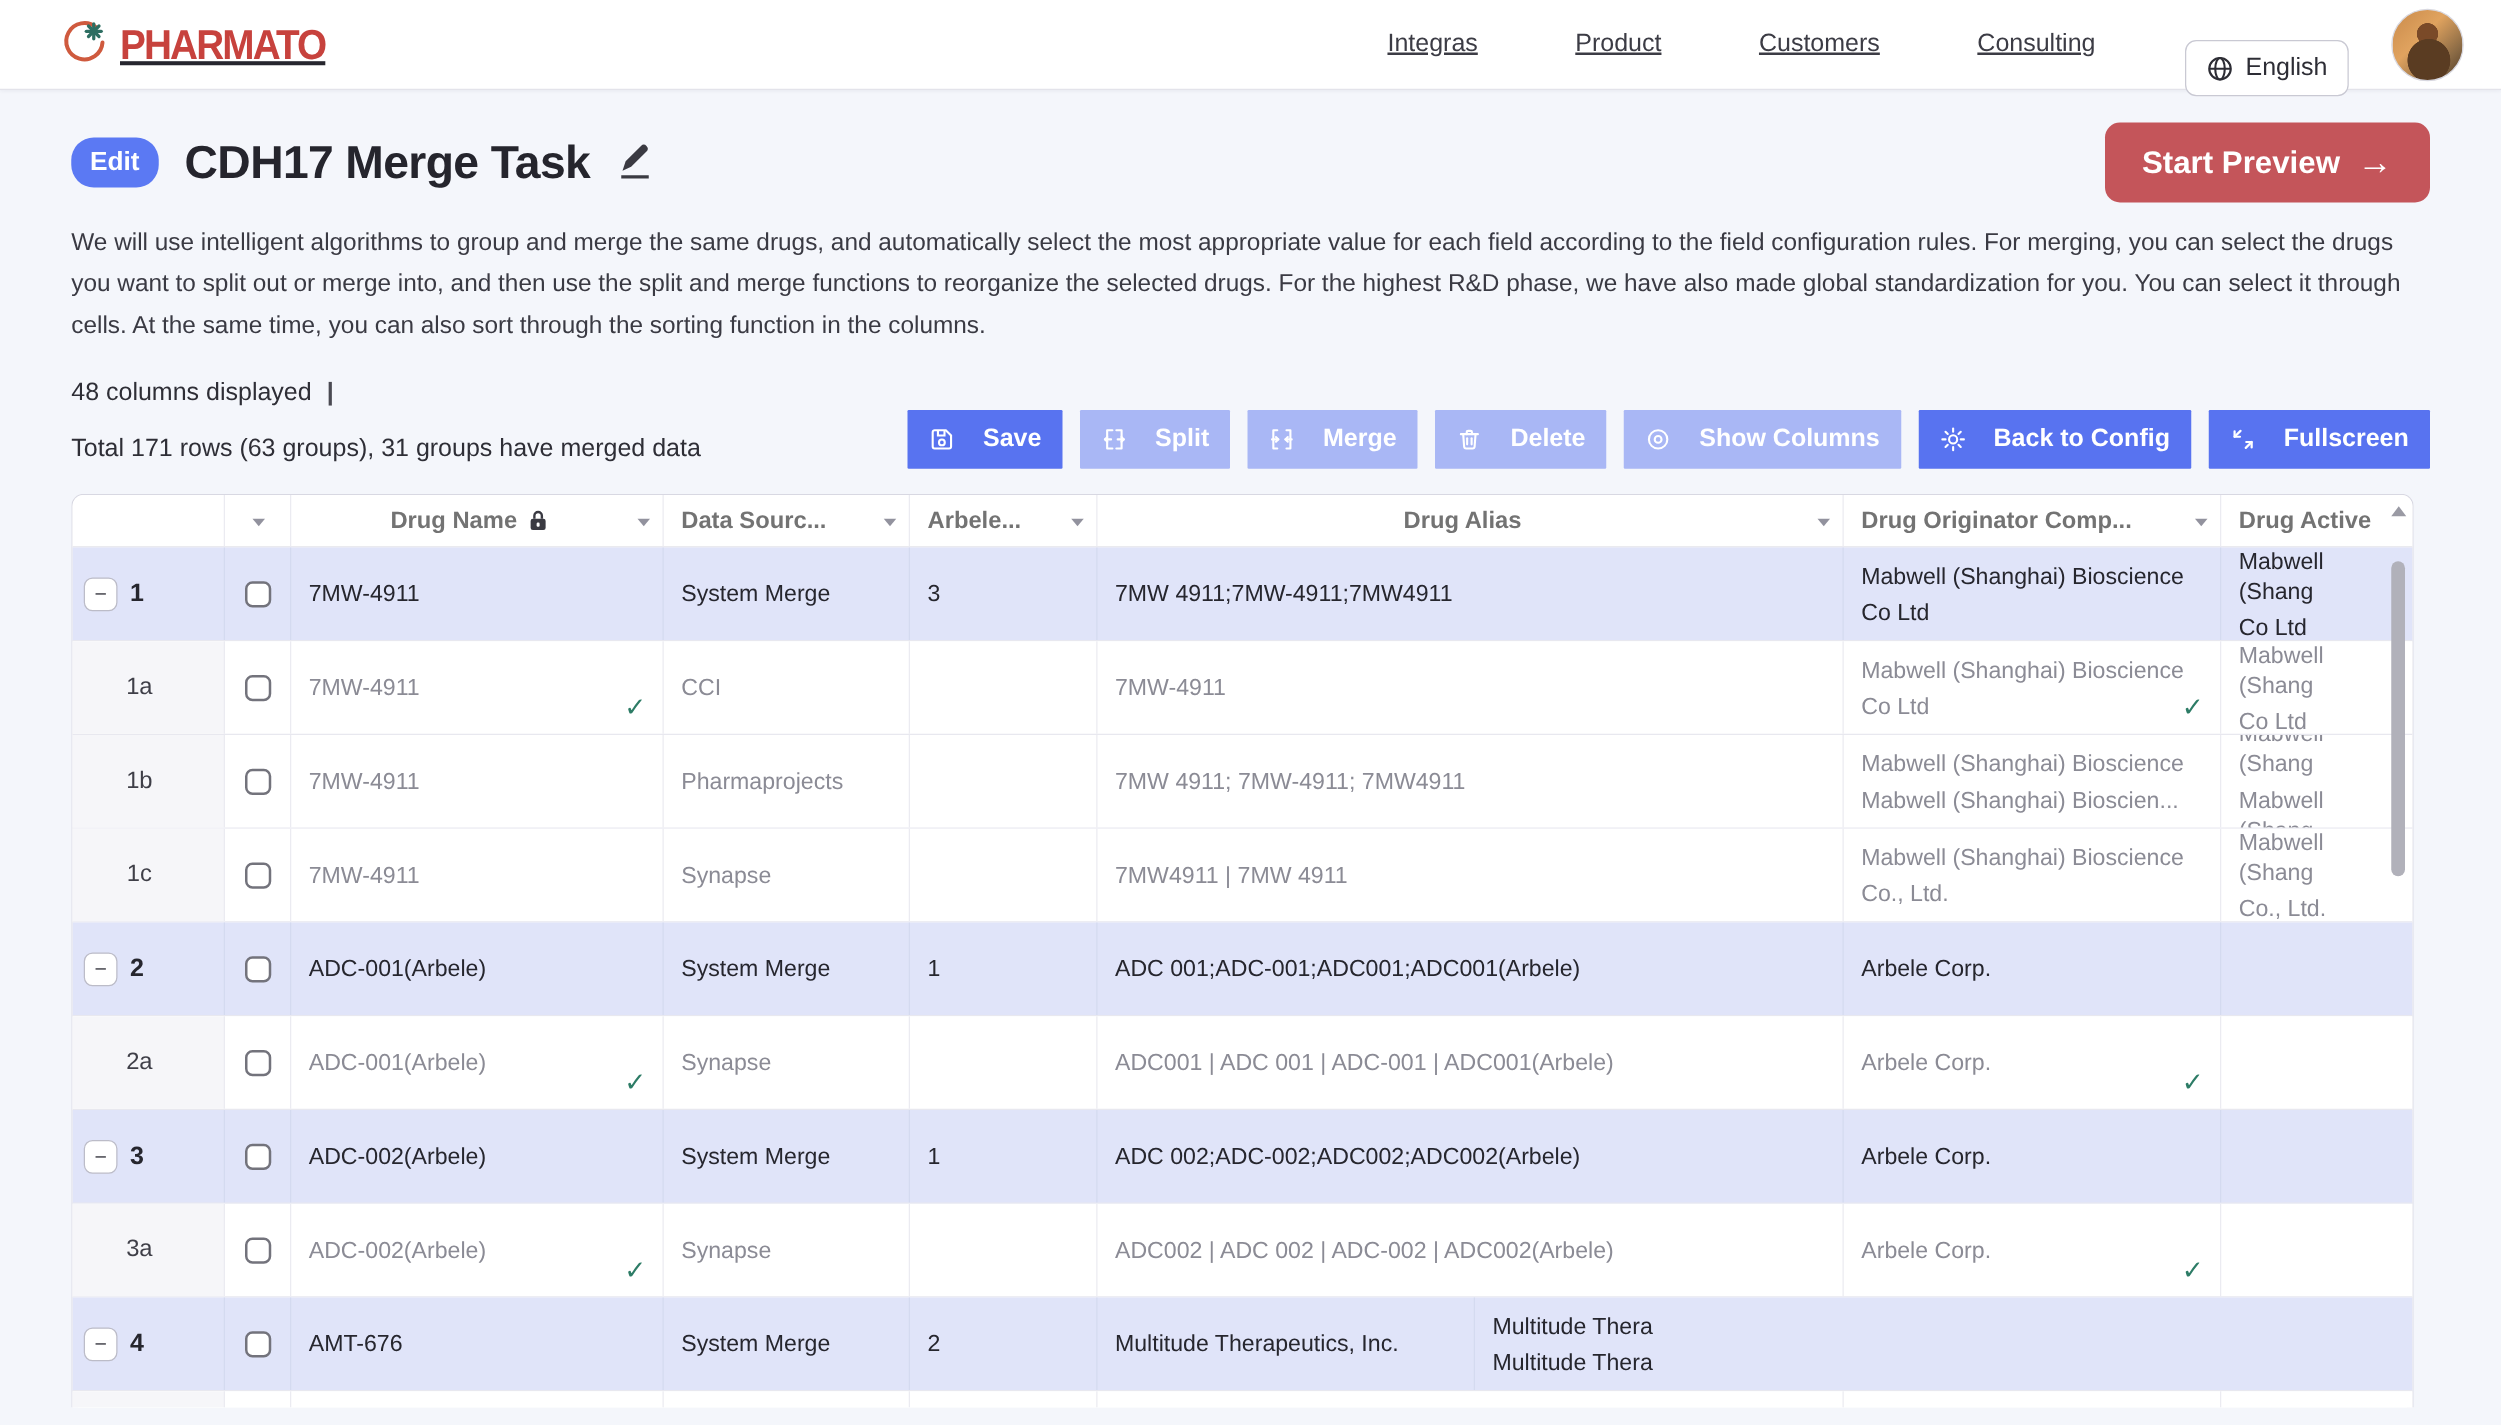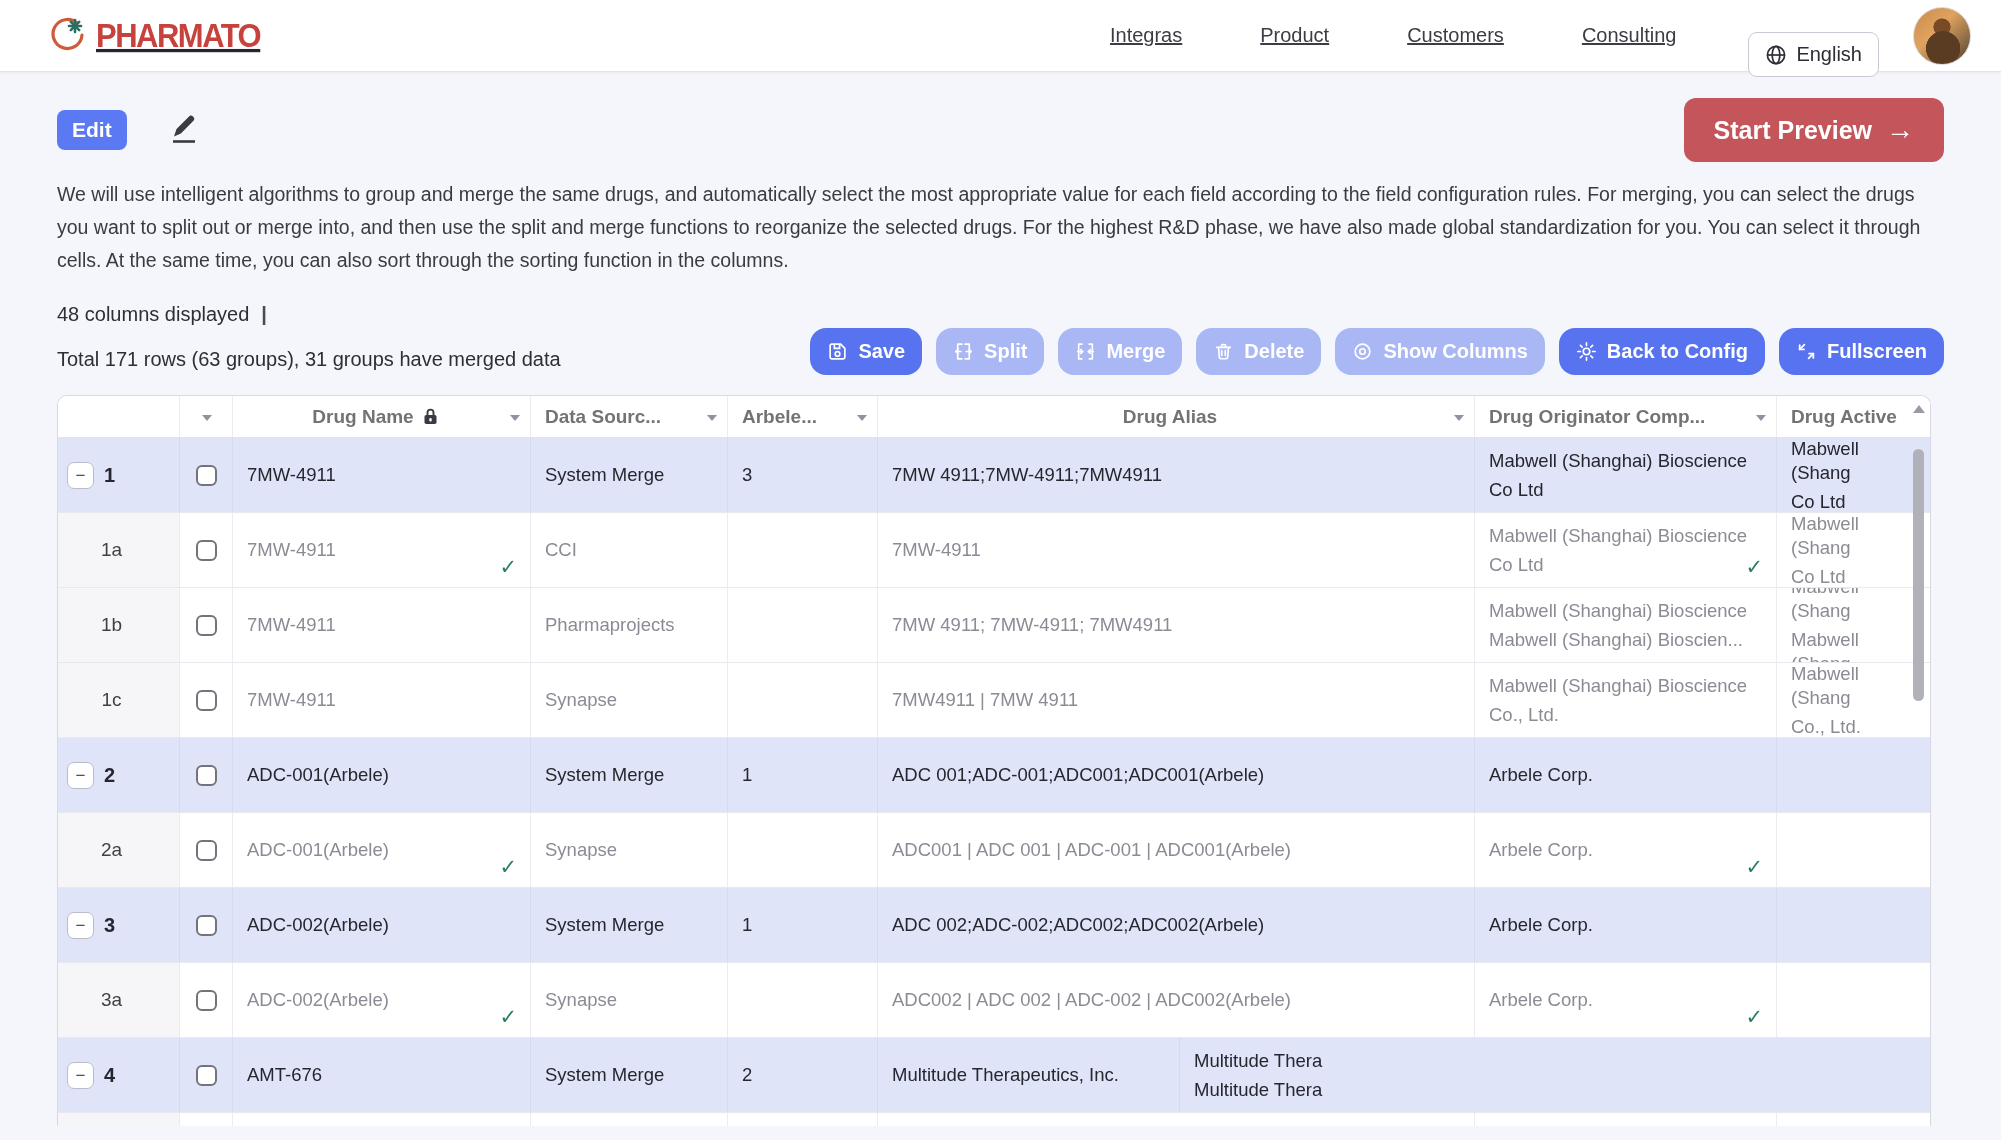--- a/index.html
+++ b/index.html
@@ -27,40 +27,40 @@
     background:
       radial-gradient(circle at 52% 72%, #5a3c22 0 34%, transparent 35%),
       radial-gradient(circle at 50% 34%, #7a4a28 0 18%, transparent 19%),
       linear-gradient(135deg,#c98a4b 0%, #e0a35f 40%, #8a6a45 75%, #4e3a26 100%);
   }
   
   .main { padding:26px 57px 0 57px; }
   .title-row { display:flex; align-items:center; }
   .edit-badge {
     background:#5b79f3; color:#fff; font-size:21px; font-weight:700;
-    padding:8px 15px; border-radius:8px; margin-right:21px;
+    padding:8px 15px; border-radius:18px; margin-right:21px;
   }
   .page-title { font-size:37px; font-weight:800; color:#25252d; letter-spacing:-.5px; }
   .title-edit { margin-left:18px; cursor:pointer; display:flex; }
   .start-preview {
     margin-left:auto; background:#c4555a; color:#fff; border:none; cursor:pointer;
     font-size:25px; font-weight:700; border-radius:12px; height:64px; padding:0 30px;
     display:flex; align-items:center; gap:14px; font-family:inherit;
   }
   .arrow-glyph { font-size:28px; font-weight:400; line-height:1; }
   .description { margin-top:16px; font-size:19.5px; line-height:33px; color:#3a3a43; max-width:1890px; }
   
   .stats-row { margin-top:26px; display:flex; align-items:flex-end; }
   .stats-left { font-size:20px; color:#2e2e36; }
   .stats-line1 { margin-bottom:22px; display:flex; align-items:center; }
   .stats-pipe { margin-left:12px; color:#4a4a52; font-weight:600; }
   .toolbar { margin-left:auto; display:flex; gap:14px; position:relative; top:4px; }
   .tbtn {
-    display:flex; align-items:center; gap:10px; border:none; cursor:pointer; font-family:inherit;
-    font-size:20px; font-weight:700; color:#fff; height:47px; padding:0 17px; border-radius:16px;
+    display:flex; align-items:center; gap:22px; border:none; cursor:pointer; font-family:inherit;
+    font-size:20px; font-weight:700; color:#fff; height:47px; padding:0 17px; border-radius:1px;
   }
   .tbtn.solid { background:#5873f0; }
   .tbtn.soft  { background:#a9b7f5; }
   .tbtn svg { flex:none; }
   
   .table-wrap {
     margin-top:24px; width:1874px; background:#fff;
     border:1px solid #d8d8e2; border-bottom:none; border-radius:10px 10px 0 0;
     position:relative; overflow:hidden;
   }
@@ -165,20 +165,21 @@
     </span>
     <span>English</span>
   </button>
   <div class="avatar"></div>
 </div>
 
 <div class="main">
 
   <div class="title-row">
     <span class="edit-badge">Edit</span>
+    <span class="page-title">CDH17 Merge Task</span>
     <span class="title-edit">
       <svg width="32" height="32" viewBox="0 0 32 32">
         <path d="M8 22.5 10.5 15 22.8 2.7a3.1 3.1 0 0 1 4.4 4.4L14.9 19.4 8 22.5z" fill="#3a3a42"></path>
         <line x1="7" y1="27.5" x2="29" y2="27.5" stroke="#3a3a42" stroke-width="2.6"></line>
       </svg>
     </span>
     <button class="start-preview">
       <span>Start Preview</span>
       <span class="arrow-glyph">→</span>
     </button>

